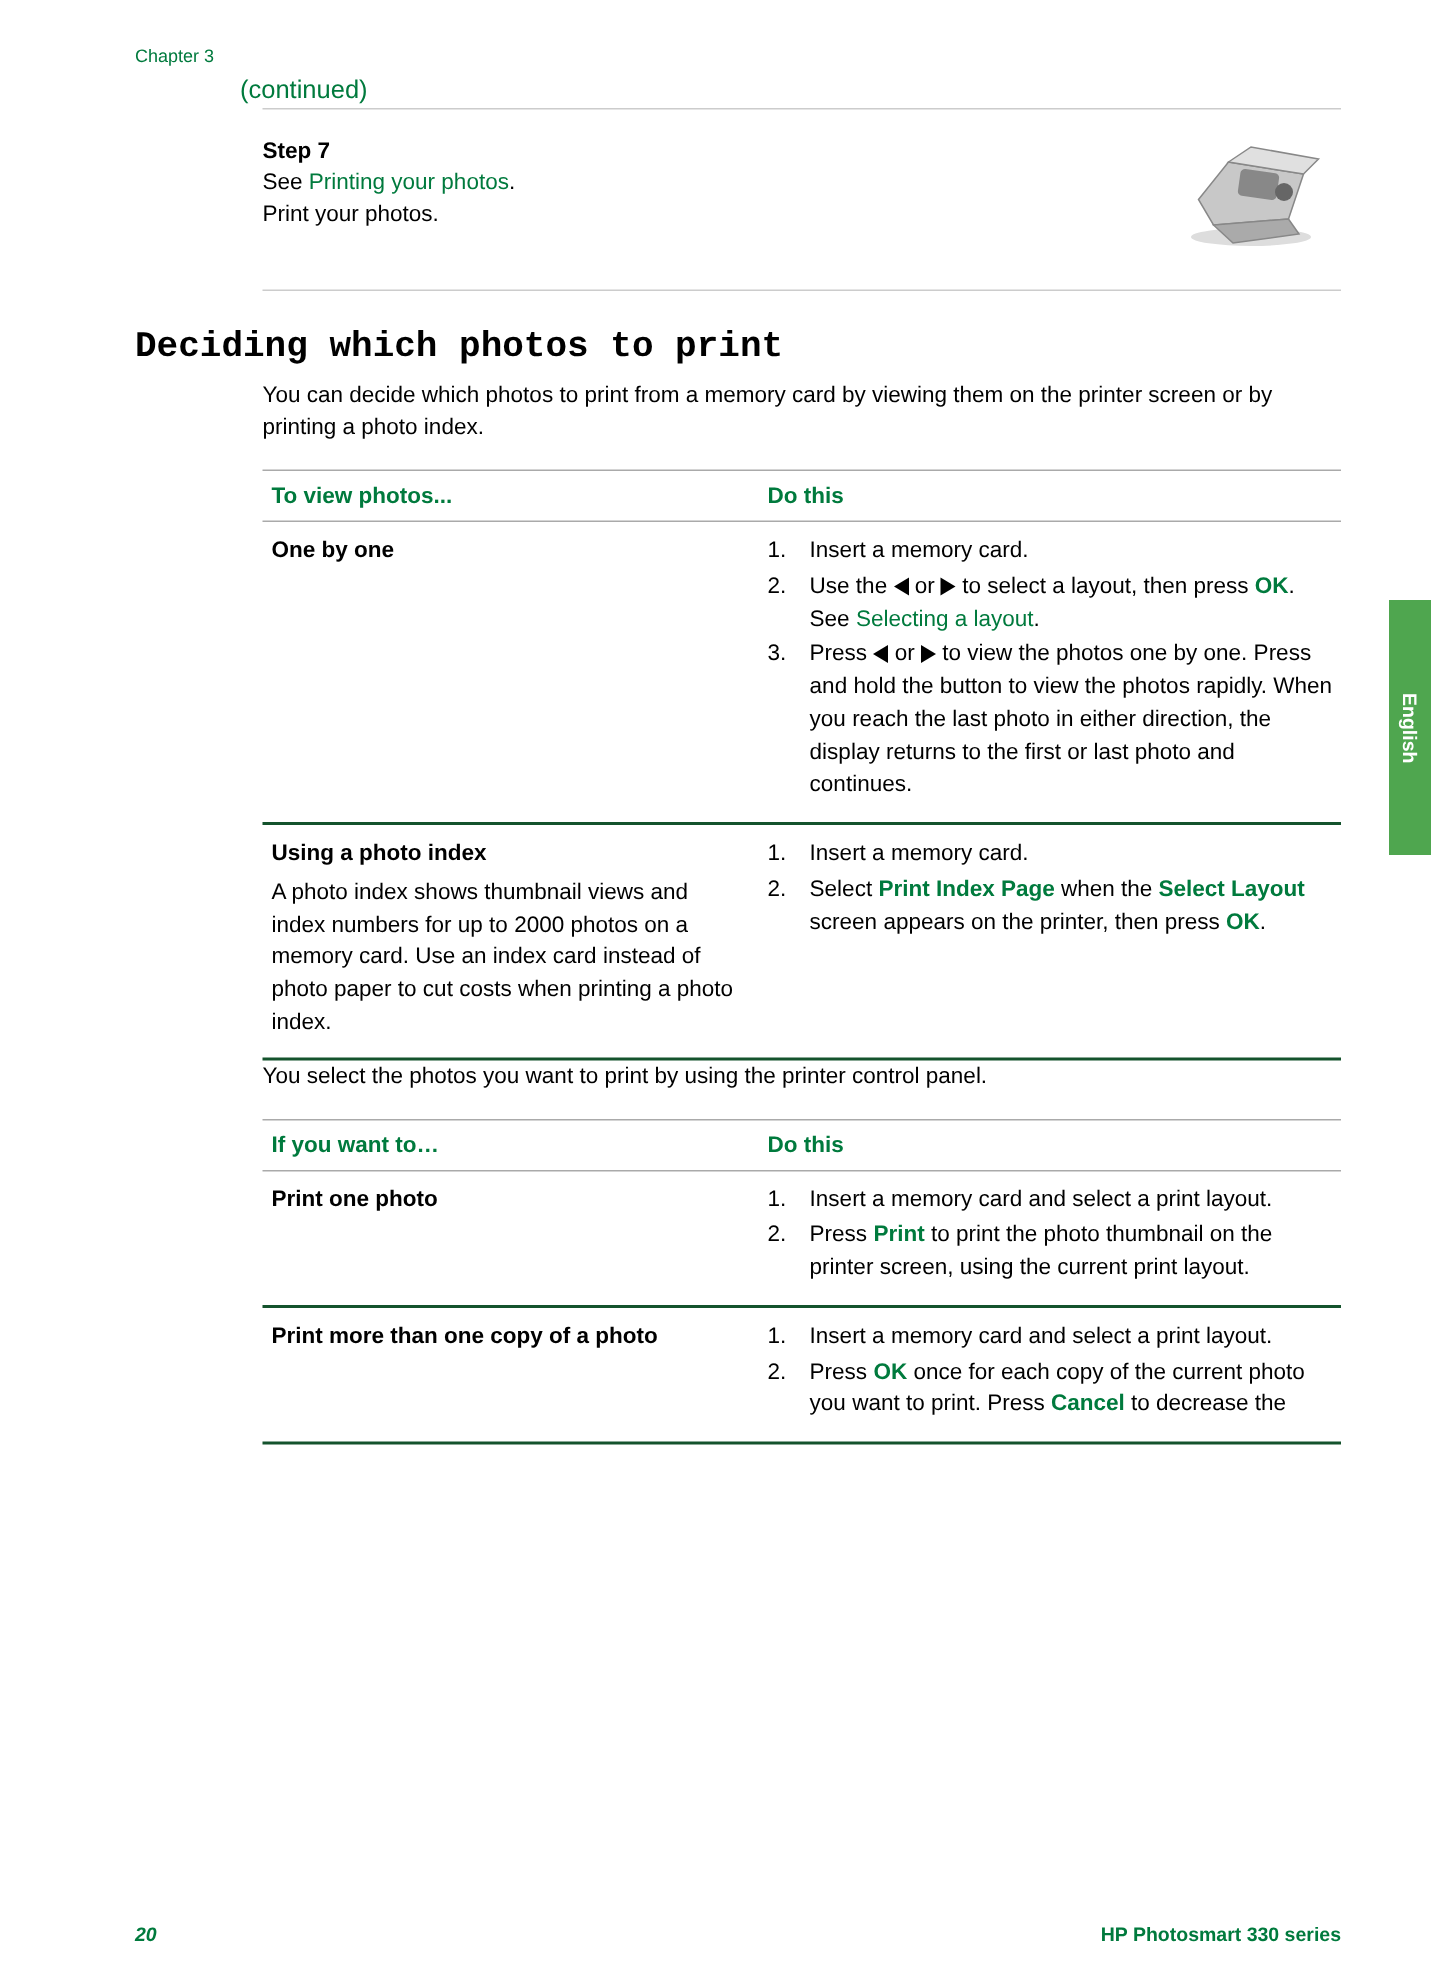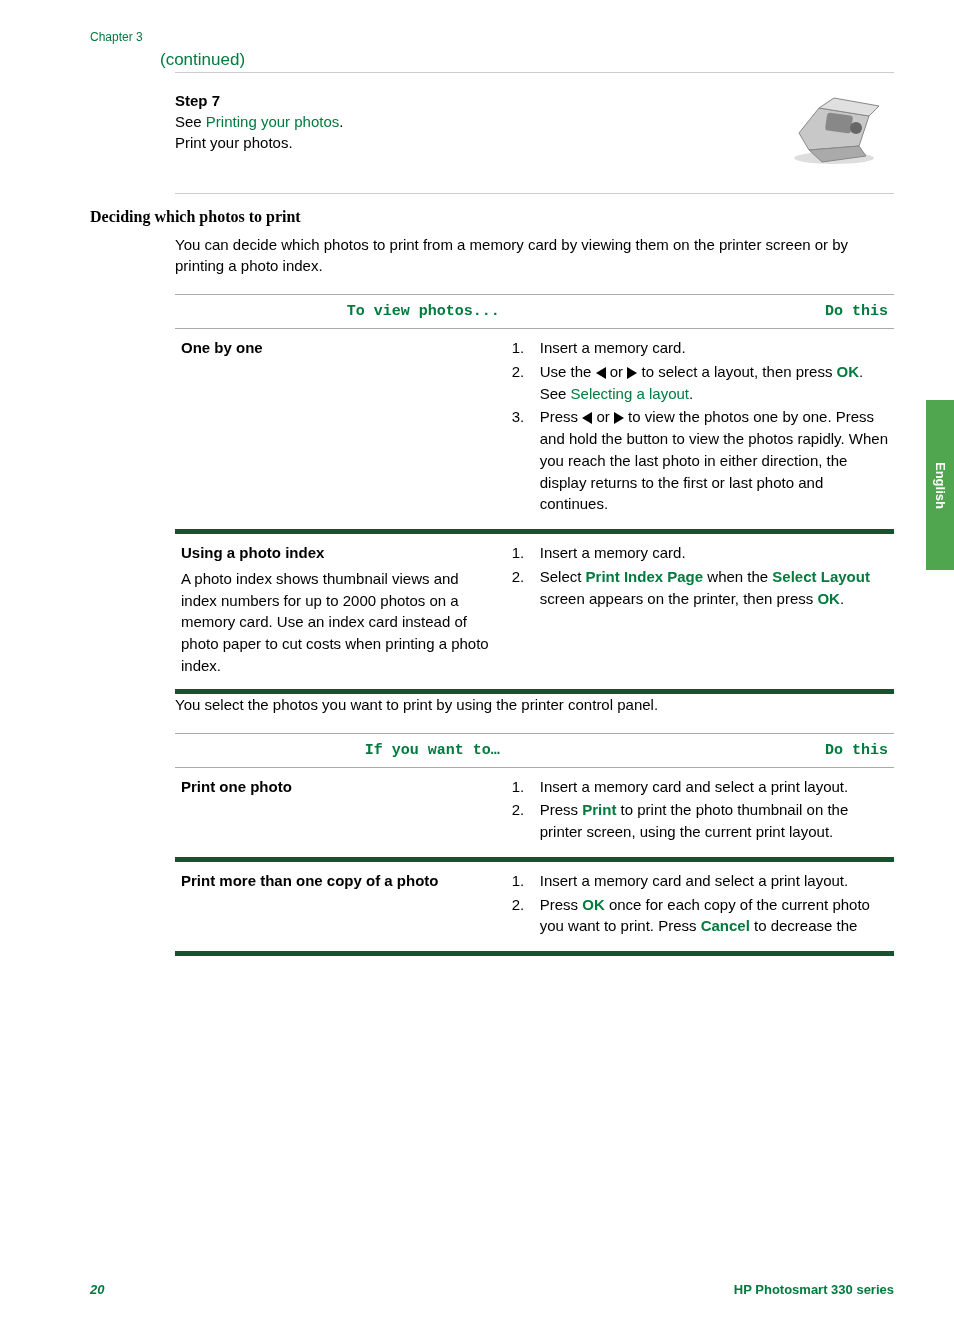--- a/index.html
+++ b/index.html
@@ -6,25 +6,25 @@
   body { font-family: Arial, Helvetica, sans-serif; font-size: 15px; color: #000; background: #fff; width: 954px; height: 1321px; position: relative; }
   .page { padding: 30px 60px 0 90px; }
   .chapter-label { color: #007a3d; font-size: 12px; margin-bottom: 6px; }
   .continued { color: #007a3d; font-size: 17px; margin-left: 70px; margin-bottom: 2px; }
   .step-block { margin-left: 85px; border-top: 1px solid #ccc; border-bottom: 1px solid #ccc; padding: 10px 0 30px 0; display: flex; align-items: center; }
   .step-text { flex: 1; }
   .step-title { font-weight: bold; margin-bottom: 4px; }
   .step-line { margin-bottom: 4px; }
   .link { color: #007a3d; }
   .printer-img { width: 120px; height: 80px; display: flex; align-items: center; justify-content: center; margin-left: 120px; }
-  h2.section-heading { font-family: Liberation Serif, serif; font-size: 16px; font-weight: bold; margin: 14px 0 8px 0; }
+  h2.section-heading { font-family: Liberation Mono, monospace; font-size: 24px; font-weight: bold; margin: 24px 0 8px 0; }
   .section-intro { margin-left: 85px; margin-bottom: 18px; line-height: 1.4; }
   .tbl { margin-left: 85px; width: calc(100% - 85px); border-collapse: collapse; }
-  .tbl th { text-align: right; color: #007a3d; font-weight: bold; font-size: 15px; padding: 8px 6px; border-top: 1px solid #aaa; border-bottom: 1px solid #aaa; font-family: Liberation Mono, monospace; }
-  .tbl td { vertical-align: top; padding: 8px 6px 12px 6px; border-bottom: 5px solid #14532d; line-height: 1.45; }
+  .tbl th { text-align: left; color: #007a3d; font-weight: bold; font-size: 15px; padding: 8px 6px; border-top: 1px solid #aaa; border-bottom: 1px solid #aaa; }
+  .tbl td { vertical-align: top; padding: 8px 6px 12px 6px; border-bottom: 2px solid #14532d; line-height: 1.45; }
   .tbl td.leftcol { width: 46%; padding-right: 12px; }
   .tbl td .row-title { font-weight: bold; margin-bottom: 4px; display: block; }
   .tbl ol { list-style: none; counter-reset: item; padding-left: 0; }
   .tbl ol li { counter-increment: item; position: relative; padding-left: 28px; margin-bottom: 2px; }
   .tbl ol li::before { content: counter(item) "."; position: absolute; left: 0; top: 0; }
   .hl { color: #007a3d; font-weight: bold; text-align: right; }
   .tri { display: inline-block; width: 0; height: 0; vertical-align: middle; }
   .tri-left { border-top: 6px solid transparent; border-bottom: 6px solid transparent; border-right: 10px solid #000; }
   .tri-right { border-top: 6px solid transparent; border-bottom: 6px solid transparent; border-left: 10px solid #000; }
   .side-tab { position: absolute; right: 0; top: 400px; width: 28px; height: 170px; background: #4fa64f; display: flex; align-items: center; justify-content: center; }

